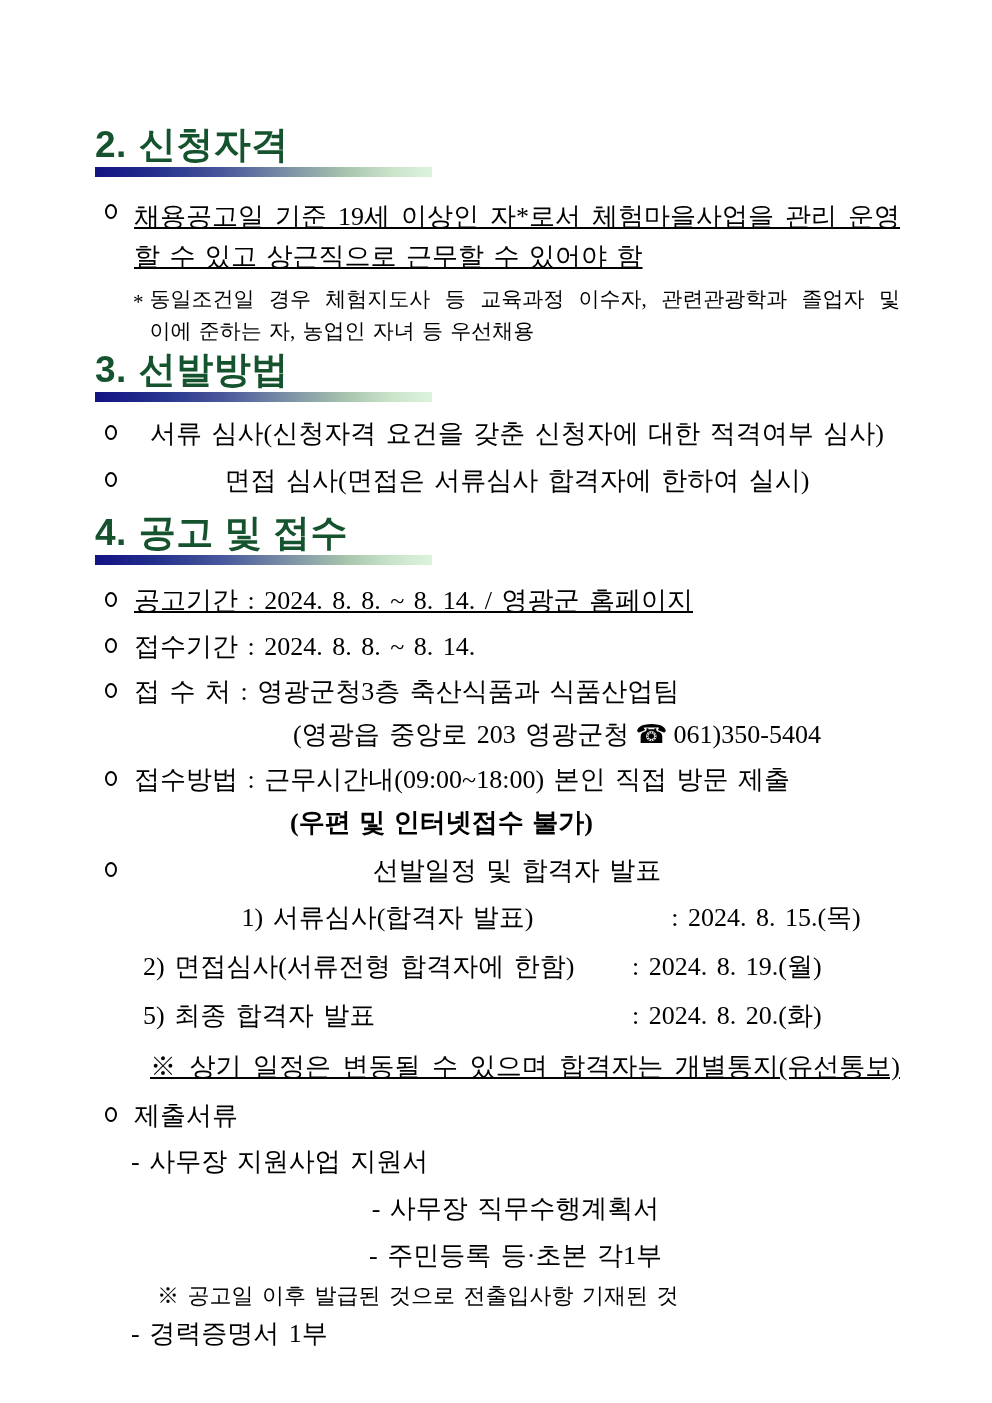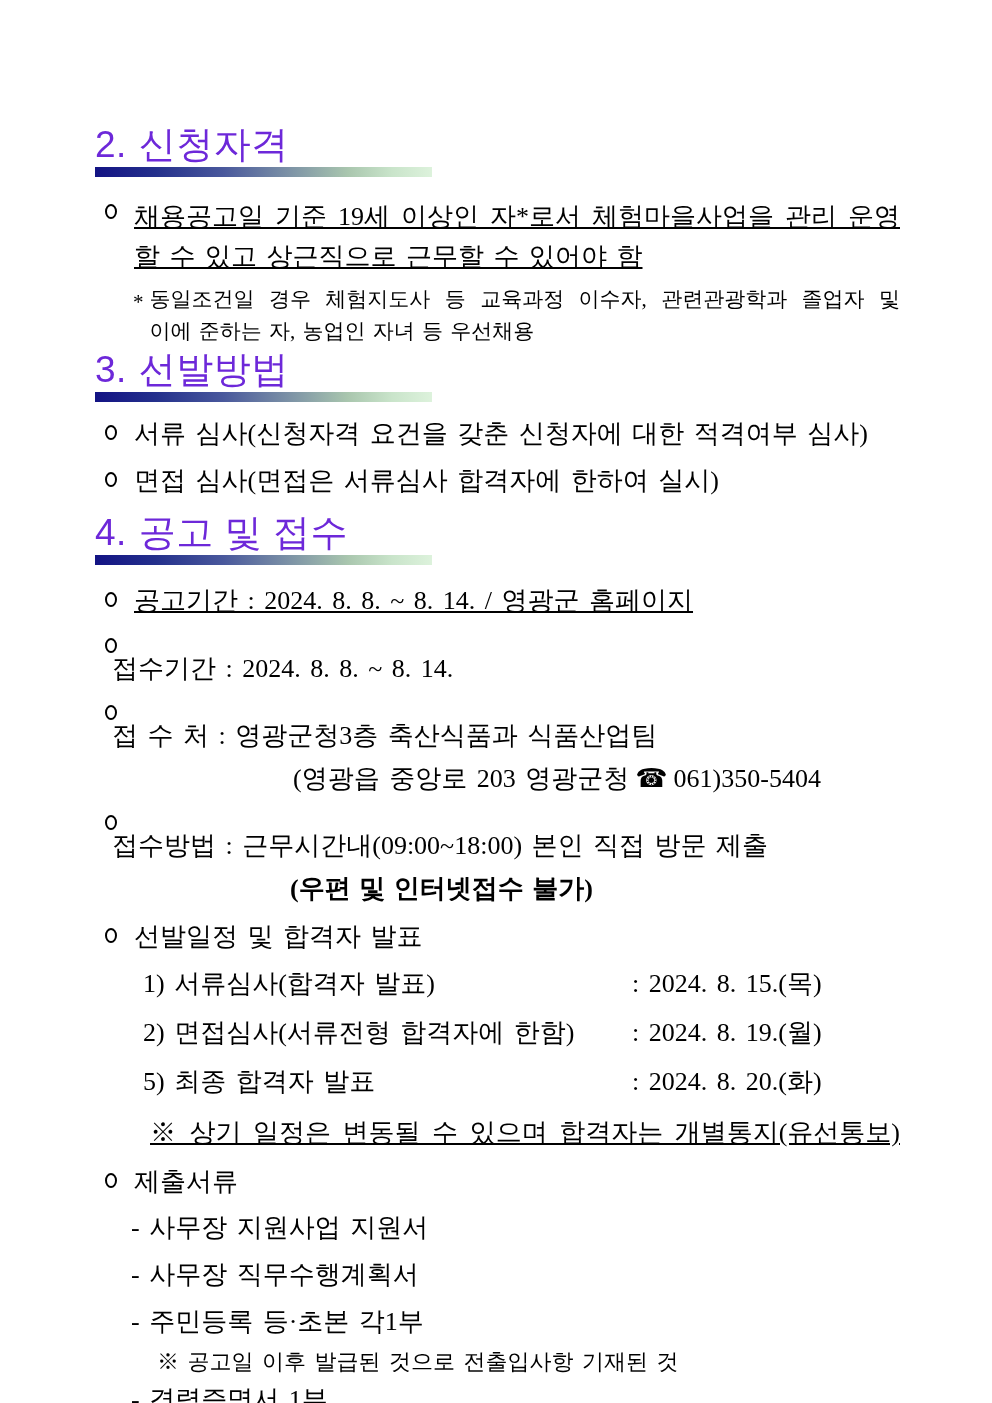--- a/index.html
+++ b/index.html
@@ -10,22 +10,22 @@
     font-family: "Liberation Serif", "DejaVu Serif", serif;
     overflow: hidden;
   }
   .page { width: 992px; height: 1403px; padding: 126px 92px 0 95px; }
 
   
   .section-head { margin-top: 0; }
   .sec-title {
     font-family: "Liberation Sans", "DejaVu Sans", sans-serif;
     font-size: 37px;
-    font-weight: normal;
-    color: #6d28d9;
+    font-weight: bold;
+    color: #14532d;
     line-height: 1.0;
     letter-spacing: 0.5px;
     white-space: nowrap;
   }
   .sec-num { margin-right: 12px; }
   .grad-bar {
     width: 337px; height: 10px; margin-top: 4px;
     background: linear-gradient(90deg,
       #131384 0%, #24308c 18%, #49589c 38%, #7d93a6 58%,
       #a9c6ae 75%, #c9e4ca 88%, #ddf2dc 100%);
@@ -59,22 +59,22 @@
   .sched-date { flex: none; width: 268px; }
 
   .note-big { padding-left: 55px; }
   .docs-dash { padding-left: 36px; }
   .note-small { padding-left: 62px; font-size: 22px; }
 
   
   .mt4  { margin-top: 4px; }
   .mt8  { margin-top: 8px; }
   .mt12 { margin-top: 12px; }
-  .mt14 { margin-top: 14px; flex-direction: column; }
-  .mt16 { margin-top: 16px; }
+  .mt14 { margin-top: 14px; }
+  .mt16 { margin-top: 16px; text-align: center; }
   .mt18 { margin-top: 18px; }
   .mt20 { margin-top: 20px; text-decoration: underline; }
 </style>
 </head>
 <body>
 
 <div class="page">
 
   <div class="section-head">
     <div class="sec-title">

